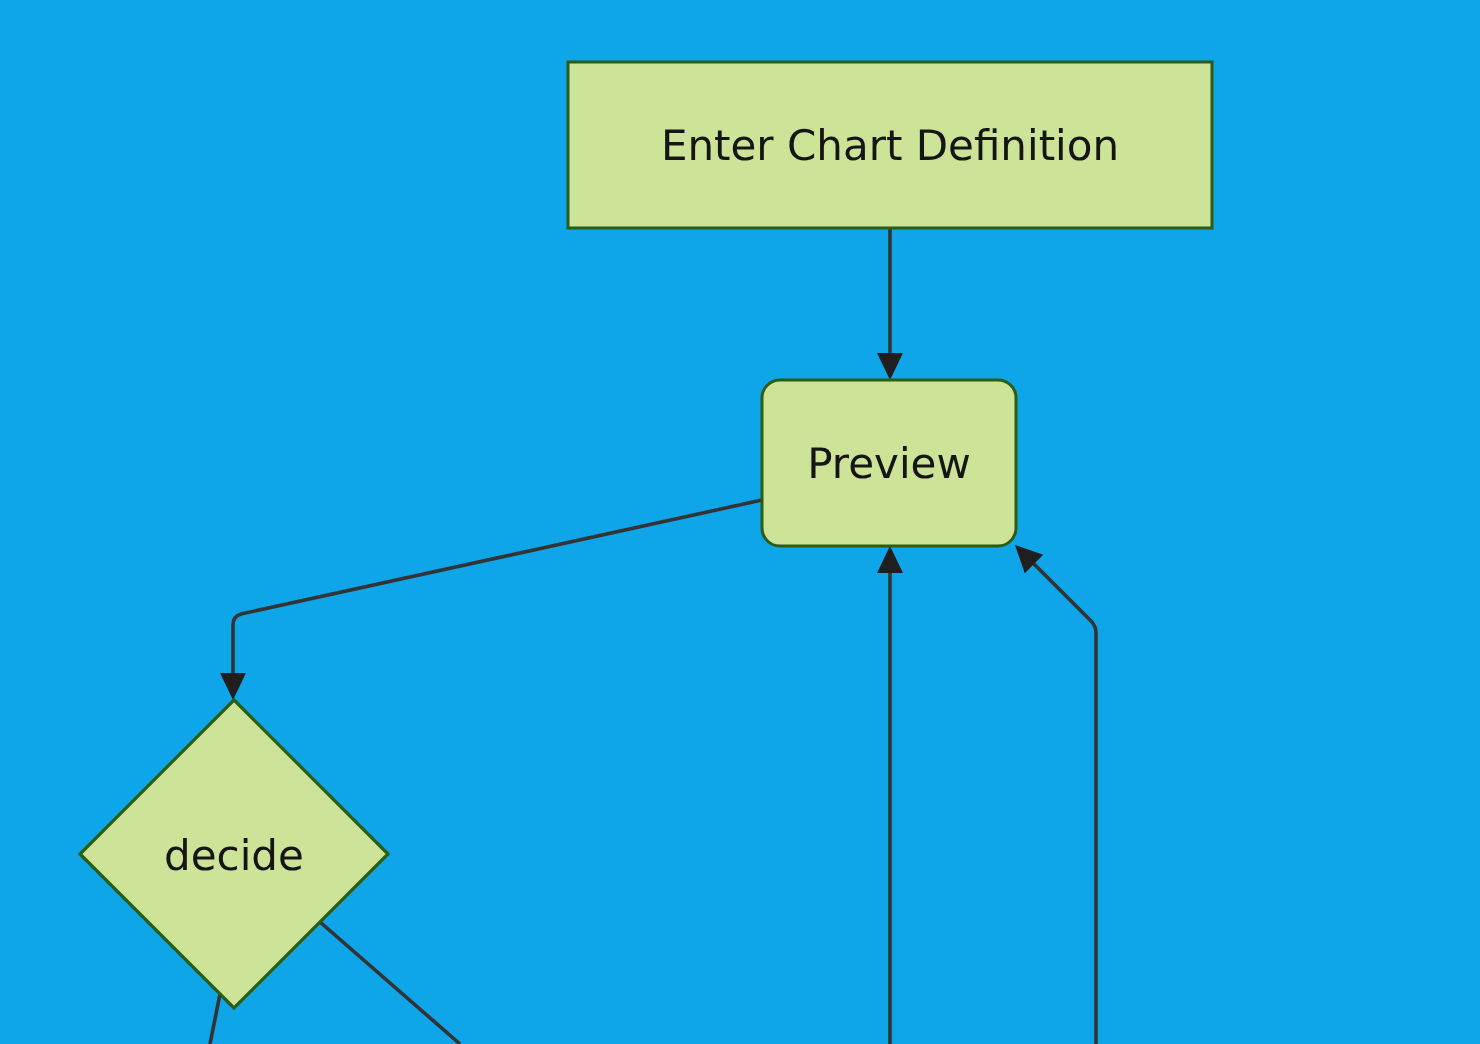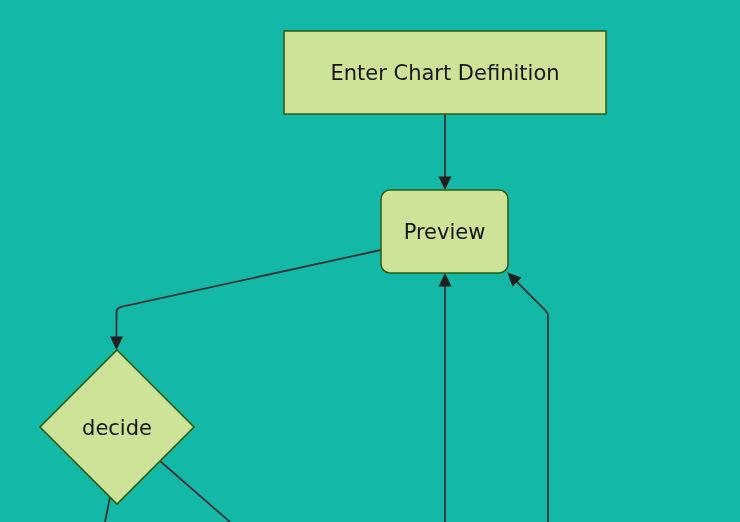--- a/index.html
+++ b/index.html
@@ -7,21 +7,21 @@
     padding: 0;
     background: #ffffff;
     width: 740px;
     height: 522px;
     overflow: hidden;
   }
   .stage {
     position: relative;
     width: 740px;
     height: 522px;
-    background: #14b8a6;
+    background: #0ea5e9;
   }
   svg {
     display: block;
   }
   .node-label {
     font-family: "DejaVu Sans", "Liberation Sans", sans-serif;
     font-size: 21px;
   }
   .edge-path {
     fill: none;

